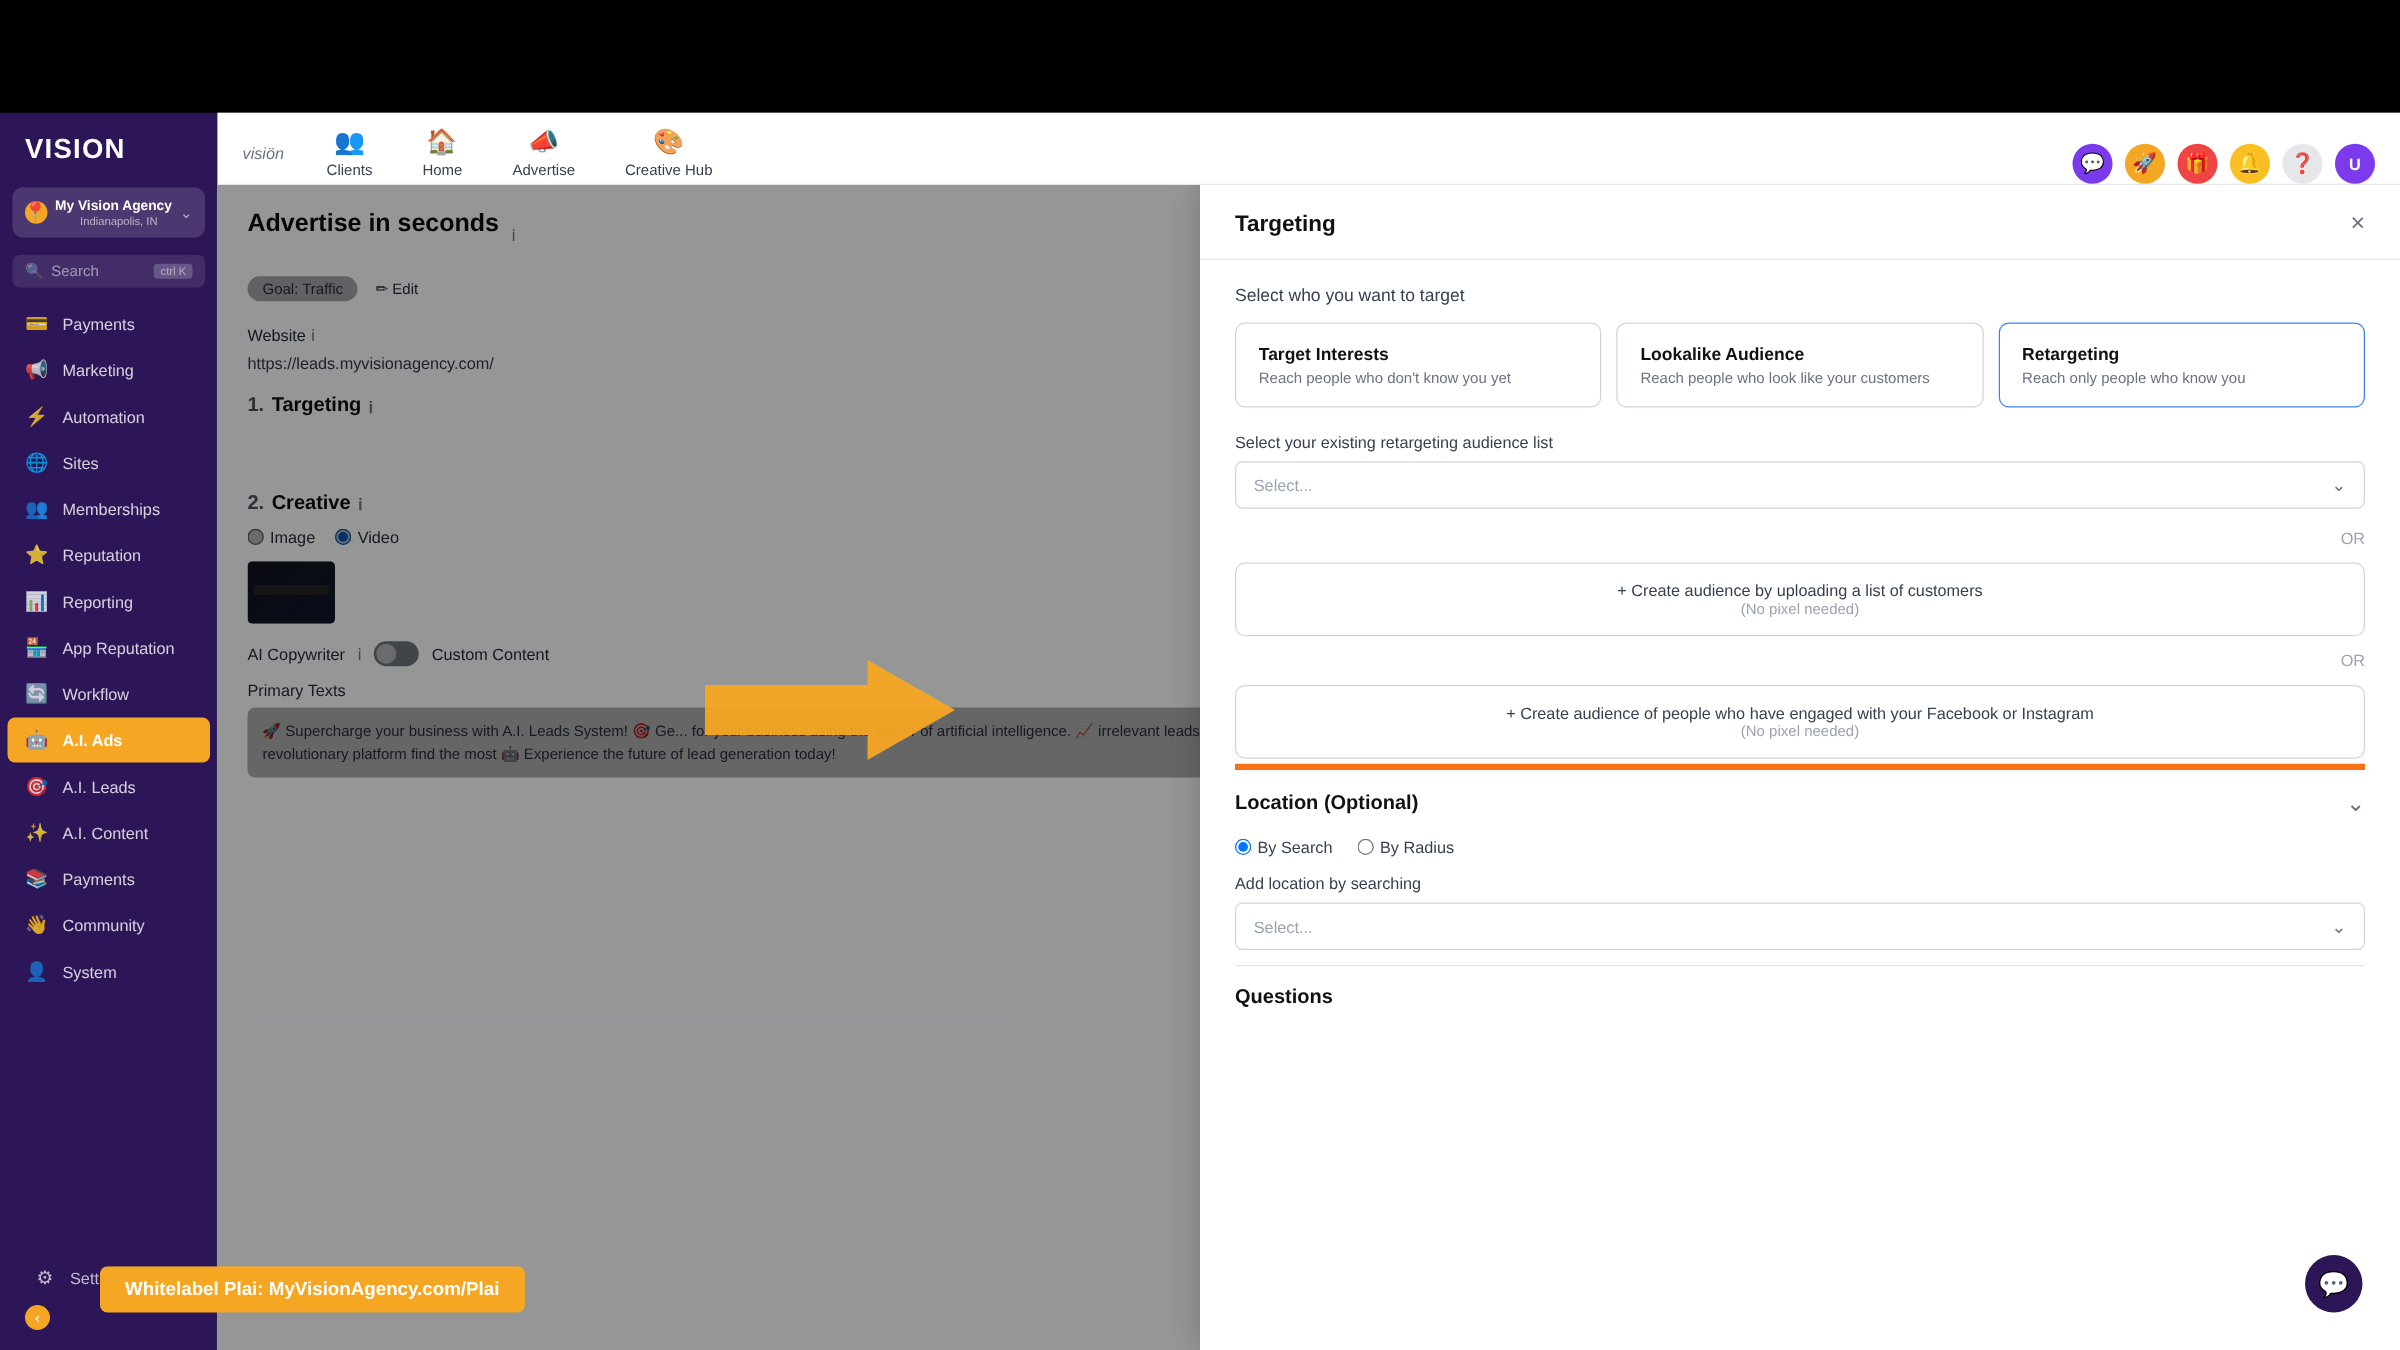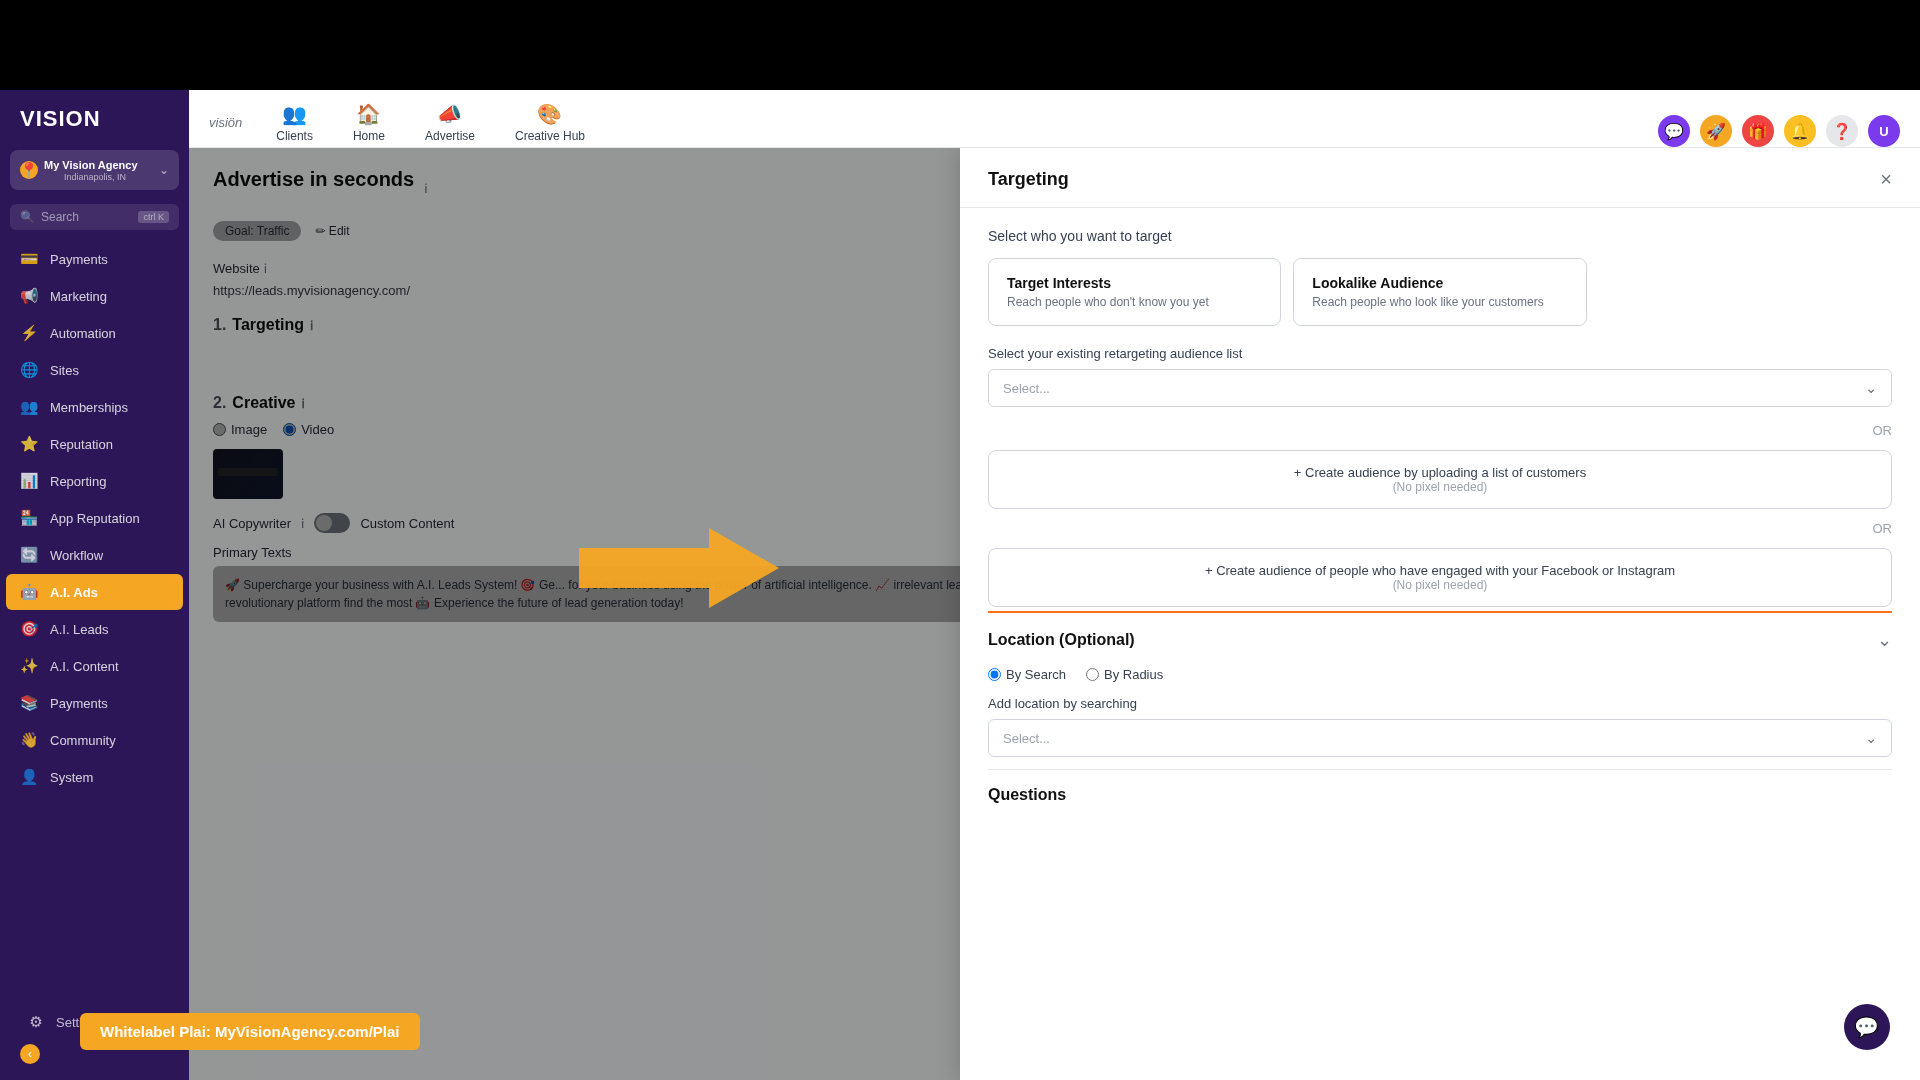--- a/index.html
+++ b/index.html
@@ -3,21 +3,21 @@
   <meta charset="utf-8">
   <style>
     * { box-sizing: border-box; margin: 0; padding: 0; }
     body { font-family: -apple-system, BlinkMacSystemFont, 'Segoe UI', sans-serif; background: #000; display: flex; flex-direction: column; height: 1080px; overflow: hidden; }
 
     .top-black-bar { height: 90px; background: #000; flex-shrink: 0; }
 
     .app-container { display: flex; flex: 1; overflow: hidden; }
 
     
-    .sidebar { width: 189px; background: #2d1657; display: flex; flex-direction: column; flex-shrink: 0; overflow-y: auto; }
+    .sidebar { width: 174px; background: #2d1657; display: flex; flex-direction: column; flex-shrink: 0; overflow-y: auto; }
     .sidebar-logo { padding: 16px 20px 10px; }
     .sidebar-logo .logo-text { color: #fff; font-size: 22px; font-weight: 700; letter-spacing: 1px; }
     .agency-selector { margin: 8px 10px; background: rgba(255,255,255,0.15); border-radius: 8px; padding: 8px 10px; display: flex; align-items: center; gap: 6px; cursor: pointer; }
     .agency-selector .agency-icon { width: 18px; height: 18px; background: #f5a623; border-radius: 50%; display: flex; align-items: center; justify-content: center; flex-shrink: 0; }
     .agency-name { color: #fff; font-size: 11px; font-weight: 600; line-height: 1.3; }
     .agency-location { color: rgba(255,255,255,0.6); font-size: 9px; padding-left: 20px; }
     .agency-chevron { margin-left: auto; color: rgba(255,255,255,0.6); font-size: 12px; }
 
     .sidebar-search { margin: 6px 10px; background: rgba(255,255,255,0.1); border-radius: 6px; padding: 6px 10px; display: flex; align-items: center; gap: 6px; cursor: pointer; }
     .sidebar-search span { color: rgba(255,255,255,0.5); font-size: 12px; }
@@ -82,21 +82,21 @@
     .retargeting-section { margin-bottom: 16px; }
     .retargeting-label { font-size: 13px; color: #374151; margin-bottom: 8px; }
     .select-input { width: 100%; border: 1px solid #d1d5db; border-radius: 6px; padding: 10px 14px; font-size: 13px; color: #9ca3af; display: flex; align-items: center; justify-content: space-between; cursor: pointer; background: #fff; }
     .select-input .chevron { color: #6b7280; font-size: 14px; }
 
     .or-divider { text-align: right; color: #9ca3af; font-size: 13px; margin: 12px 0; }
     .create-audience-btn { width: 100%; border: 1.5px solid #d1d5db; border-radius: 8px; padding: 14px 18px; background: #fff; cursor: pointer; text-align: center; }
     .create-audience-btn-title { font-size: 13px; color: #374151; font-weight: 500; }
     .create-audience-btn-sub { font-size: 12px; color: #9ca3af; }
 
-    .location-section { border-top: 2px solid #f97316; padding-top: 16px; margin-top: 4px; }
+    .location-section { border-top: 5px solid #f97316; padding-top: 16px; margin-top: 4px; }
     .location-header { display: flex; align-items: center; justify-content: space-between; cursor: pointer; }
     .location-title { font-size: 16px; font-weight: 600; color: #111; }
     .location-body { padding-top: 16px; }
     .radio-group { display: flex; align-items: center; gap: 20px; margin-bottom: 14px; }
     .add-location-label { font-size: 13px; color: #374151; margin-bottom: 8px; }
 
     
     .bottom-banner { position: fixed; bottom: 30px; left: 80px; z-index: 300; background: #f5a623; border-radius: 6px; padding: 10px 20px; font-size: 15px; font-weight: 700; color: #fff; display: flex; align-items: center; gap: 8px; }
 
     
@@ -340,20 +340,24 @@
             <div class="select-target-label">Select who you want to target</div>
 
             <div class="targeting-options">
               <div class="targeting-card">
                 <div class="targeting-card-title">Target Interests</div>
                 <div class="targeting-card-desc">Reach people who don't know you yet</div>
               </div>
               <div class="targeting-card">
                 <div class="targeting-card-title">Lookalike Audience</div>
                 <div class="targeting-card-desc">Reach people who look like your customers</div>
+              </div>
+              <div class="targeting-card selected">
+                <div class="targeting-card-title">Retargeting</div>
+                <div class="targeting-card-desc">Reach only people who know you</div>
               </div>
             </div>
 
             <div class="retargeting-section">
               <div class="retargeting-label">Select your existing retargeting audience list</div>
               <div class="select-input">
                 <span>Select...</span>
                 <span class="chevron">⌄</span>
               </div>
             </div>

